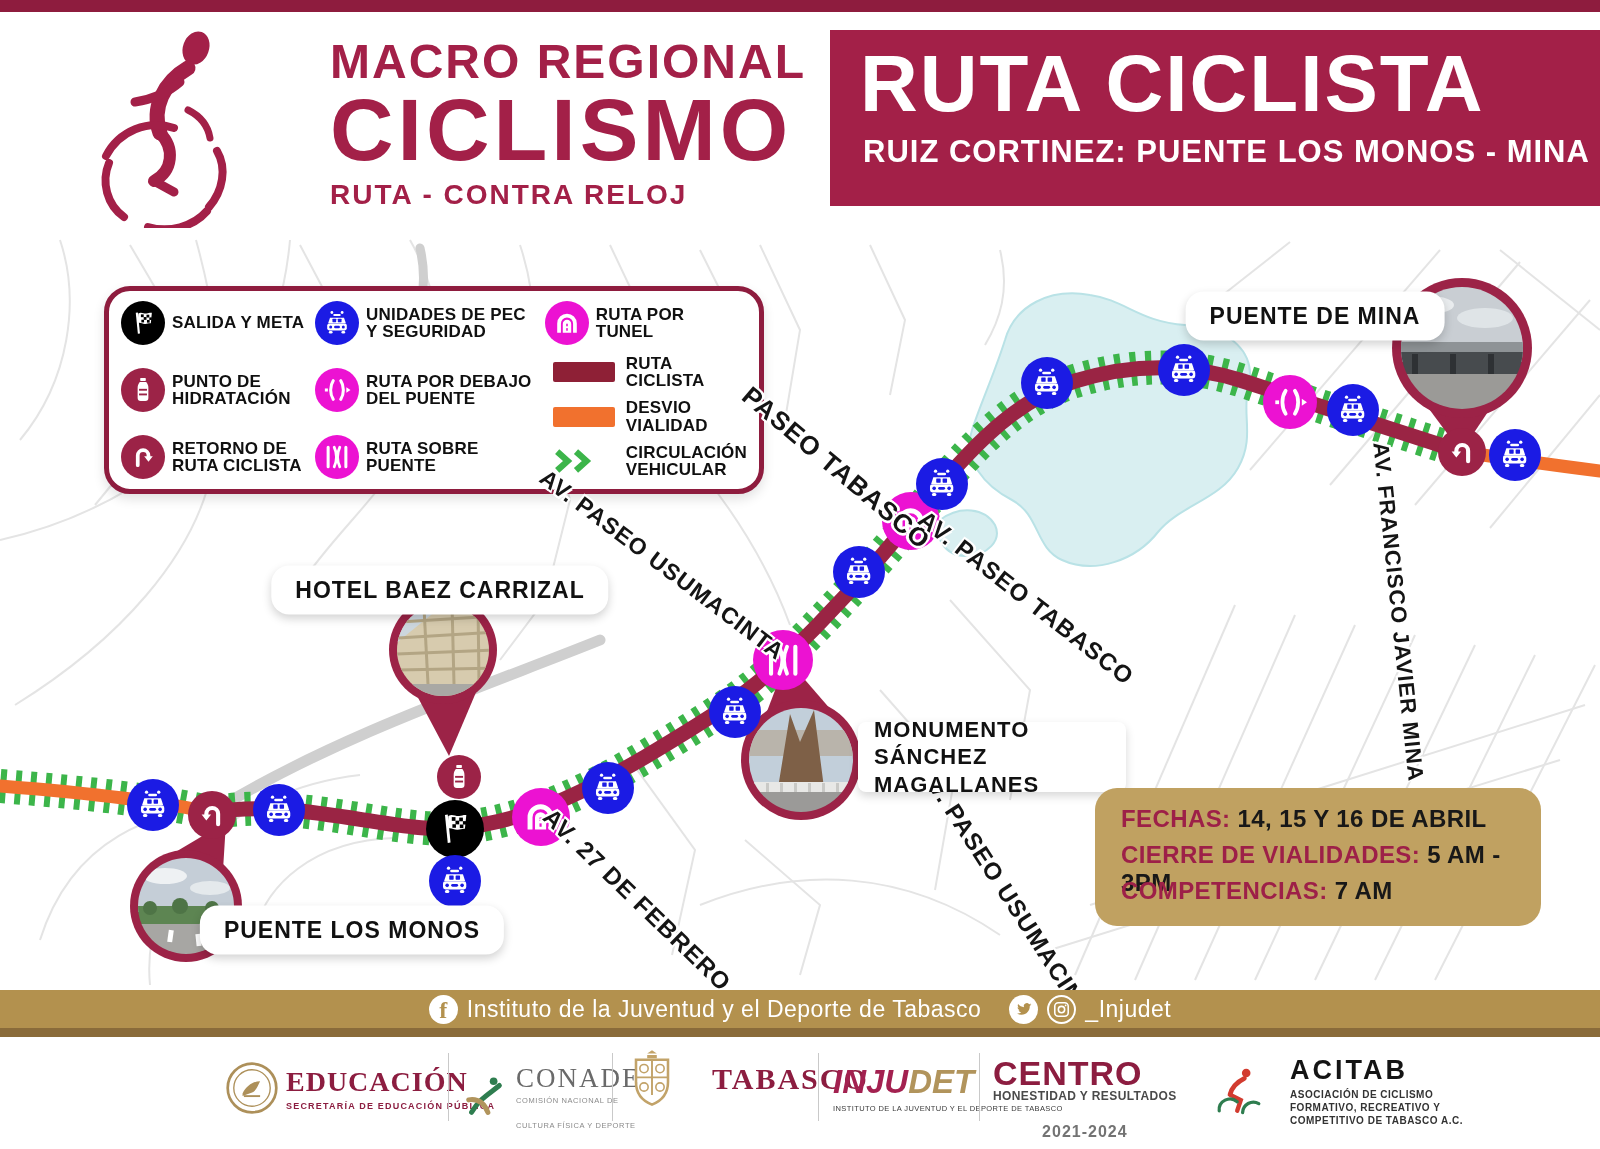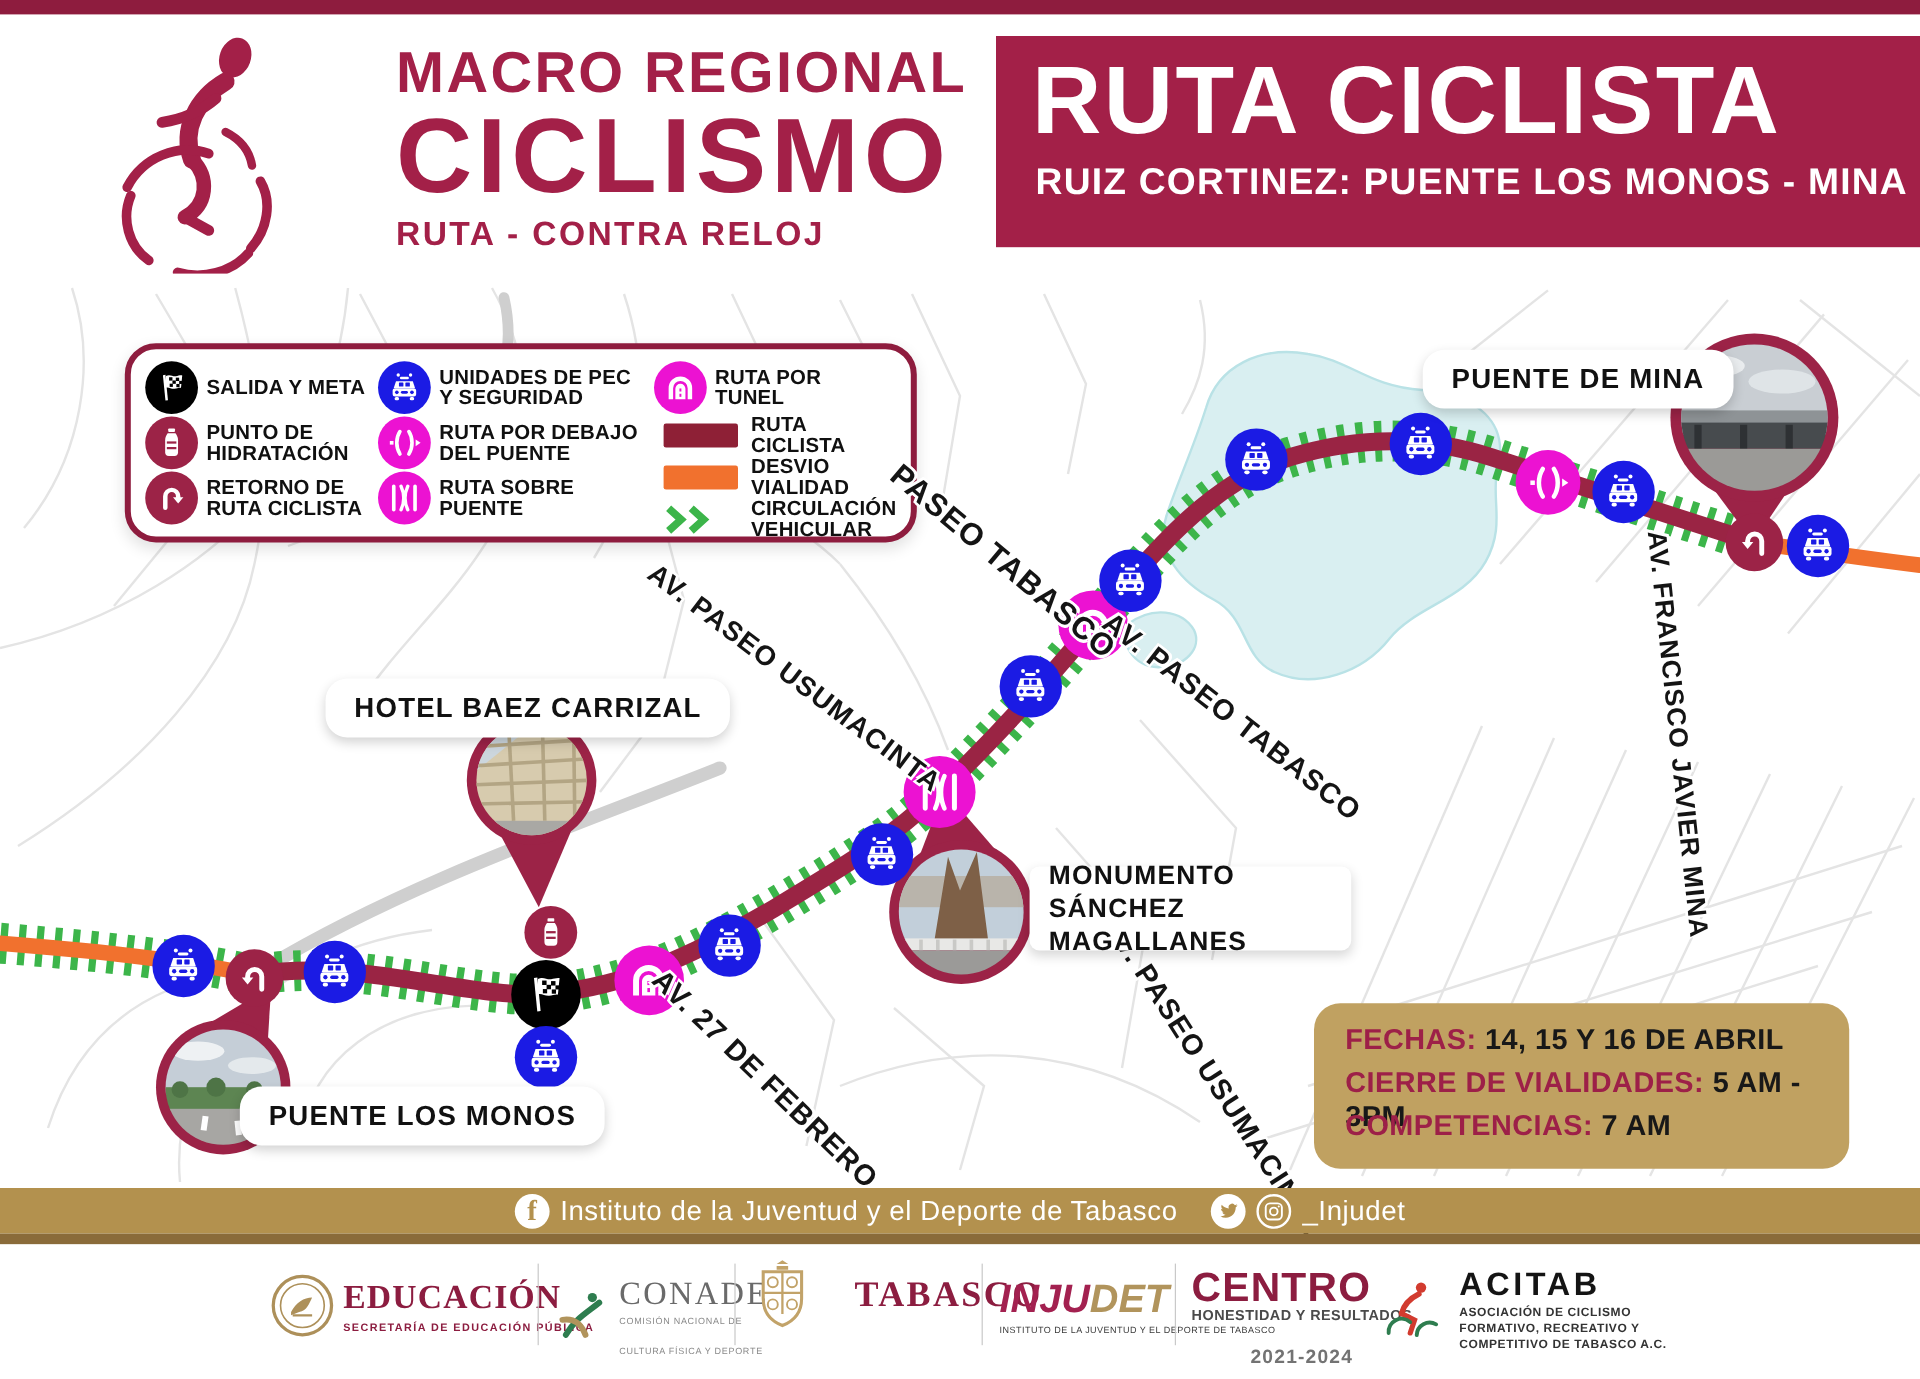--- a/index.html
+++ b/index.html
@@ -27,33 +27,33 @@
 
   .street-label { position:absolute; font-weight:bold; color:#141414; letter-spacing:1px; white-space:nowrap;
     text-shadow:-2px -2px 0 #fff, 2px -2px 0 #fff, -2px 2px 0 #fff, 2px 2px 0 #fff, 0 2px 0 #fff, 0 -2px 0 #fff; }
   .place-pill { position:absolute; background:#fff; border-radius:18px; padding:11px 24px; font-size:23px;
     font-weight:bold; color:#111; white-space:nowrap; box-shadow:0 4px 10px rgba(0,0,0,.18); letter-spacing:1px; }
   .monument-box { position:absolute; left:858px; top:494px; width:268px; height:70px; background:#fff; border-radius:8px;
     box-shadow:0 4px 10px rgba(0,0,0,.16); display:flex; flex-direction:column; justify-content:center; padding-left:16px;
     font-size:22px; font-weight:bold; letter-spacing:1px; color:#111; line-height:1.25; }
 
   
-  .legend { position:absolute; left:104px; top:58px; width:660px; height:166px; background:#fff;
+  .legend { position:absolute; left:104px; top:58px; width:660px; height:208px; background:#fff;
     border:5px solid #8e1c3e; border-radius:26px; box-shadow:0 5px 12px rgba(0,0,0,.12);
     display:flex; gap:8px; padding:10px 12px; }
   .leg-col { display:flex; flex-direction:column; justify-content:space-between; }
   .leg-item { display:flex; align-items:center; gap:7px; }
   .leg-ic { width:44px; height:44px; border-radius:50%; flex:none; display:flex; align-items:center; justify-content:center; }
   .leg-ic svg { width:28px; height:28px; }
   .leg-label { font-size:17px; font-weight:bold; color:#101010; line-height:1.03; letter-spacing:0.2px; }
   .swatch { width:62px; height:20px; border-radius:2px; flex:none; margin:0 4px 0 8px; }
 
   
   .info-box { position:absolute; left:1095px; top:560px; width:446px; height:138px; background:#c0a161;
-    border-radius:22px; padding:17px 0 0 26px;margin-top:48px; }
+    border-radius:22px; padding:17px 0 0 26px; }
   .info-row { font-size:24px; font-weight:bold; height:36px; letter-spacing:0.4px; }
   .info-label { color:#9d2048; }
   .info-value { color:#181818; }
 
   
   .social-bar { position:absolute; left:0; top:990px; width:1600px; height:38px; background:#b3914e; }
   .social-strip { position:absolute; left:0; top:1028px; width:1600px; height:9px; background:#8a6b3a; }
   .social-inner { position:absolute; left:0; top:990px; width:1600px; height:38px; display:flex; align-items:center;
     justify-content:center; gap:28px; color:#fff; }
   .fb-group, .handle-group { display:flex; align-items:center; gap:9px; }
@@ -806,21 +806,21 @@
     <div class="vsep" style="left:979px"></div>
 
     <div class="logo-block" style="left:993px; top:20px">
       <div>
         <div class="centro-title">CENTRO</div>
         <div class="centro-sub">HONESTIDAD Y RESULTADOS</div>
         <div class="centro-years">2021-2024</div>
       </div>
     </div>
 
-    <div class="logo-block" style="left:1150px; top:18px; gap:12px">
+    <div class="logo-block" style="left:1212px; top:18px; gap:24px">
       <svg viewBox="0 0 30 30" style="width:54px;height:54px">
         <circle cx="19" cy="5" r="2.4" fill="#d23b2f"></circle>
         <path d="M18 8c-4 2-7 5-8 9" fill="none" stroke="#d23b2f" stroke-width="2.6" stroke-linecap="round"></path>
         <path d="M10 17l6 3-2 6" fill="none" stroke="#d23b2f" stroke-width="2.4" stroke-linecap="round"></path>
         <path d="M4 26a6 6 0 0 1 10-5M17 27a6 6 0 0 1 9-5" fill="none" stroke="#2e7d4f" stroke-width="1.8" stroke-linecap="round"></path>
       </svg>
       <div>
         <div class="aci-title">ACITAB</div>
         <div class="aci-sub">ASOCIACIÓN DE CICLISMO</div>
         <div class="aci-sub" style="margin-top:0">FORMATIVO, RECREATIVO Y</div>

